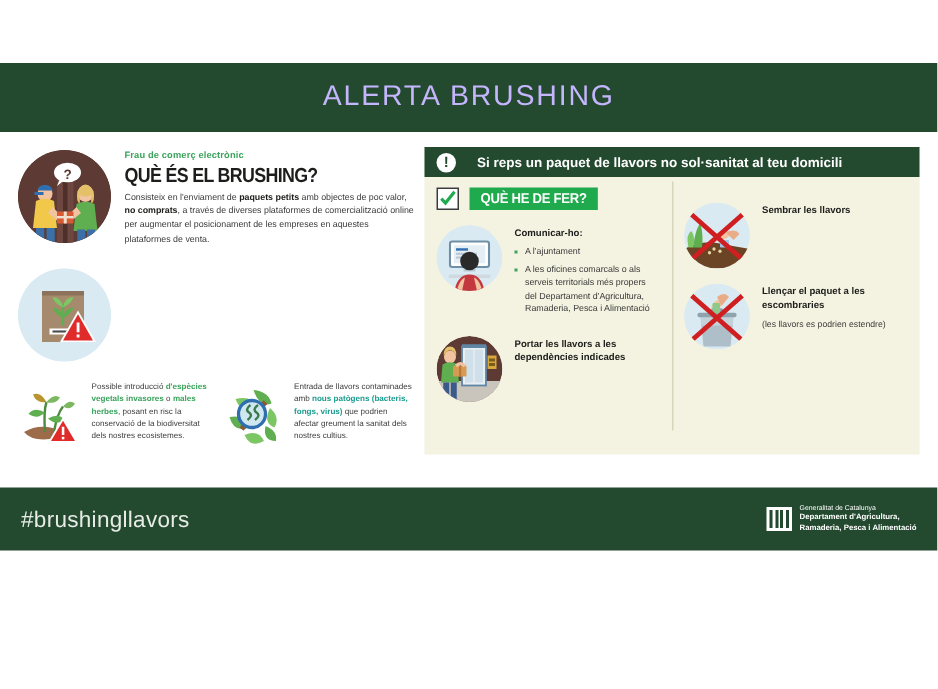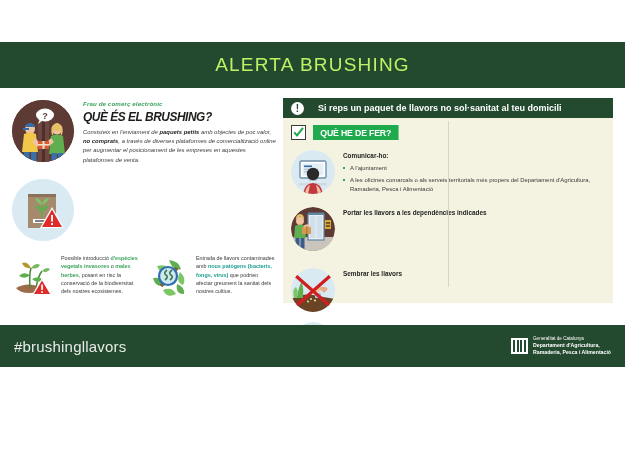--- a/index.html
+++ b/index.html
@@ -26,21 +26,21 @@
   .top-band {
     position: absolute;
     left: 0; top: 42px;
     width: 625px; height: 46px;
     background: #23492f;
     display: flex;
     align-items: center;
     justify-content: center;
   }
   .top-title {
-    color: #bef264;
+    color: #c4b5fd;
     font-size: 19px;
     letter-spacing: 1.2px;
     font-weight: 400;
   }
 
   
   .body-area {
     position: absolute;
     left: 0; top: 88px;
     width: 625px; height: 232px;
@@ -59,21 +59,21 @@
   .circle-ill {
     flex: 0 0 auto;
     width: 62px; height: 62px;
     border-radius: 50%;
     position: relative;
     overflow: hidden;
   }
   .ill-brown { background: #5d3a33; }
   .ill-blue  { background: #d9eaf3; }
 
-  .blk-text { margin-left: 9px; flex: 1 1 auto; font-style: italic; }
+  .blk-text { margin-left: 9px; flex: 1 1 auto; }
 
   .kicker {
     color: #3aa45b;
     font-size: 6.2px;
     font-weight: bold;
     line-height: 1.25;
     margin-bottom: 2px;
     letter-spacing: .1px;
   }
   .kicker.blue { color: #2e6fb7; }
@@ -160,21 +160,20 @@
     color: #ffffff;
     font-size: 9px;
     font-weight: bold;
     margin-left: 14px;
   }
 
   .rp-cols {
     display: flex;
     height: 185px;
     position: relative;
-    flex-direction: column;
   }
   .rp-col {
     flex: 1 1 0;
     padding: 7px 8px 0 8px;
     box-sizing: border-box;
   }
   .rp-divider {
     position: absolute;
     left: 50%;
     top: 3px;

